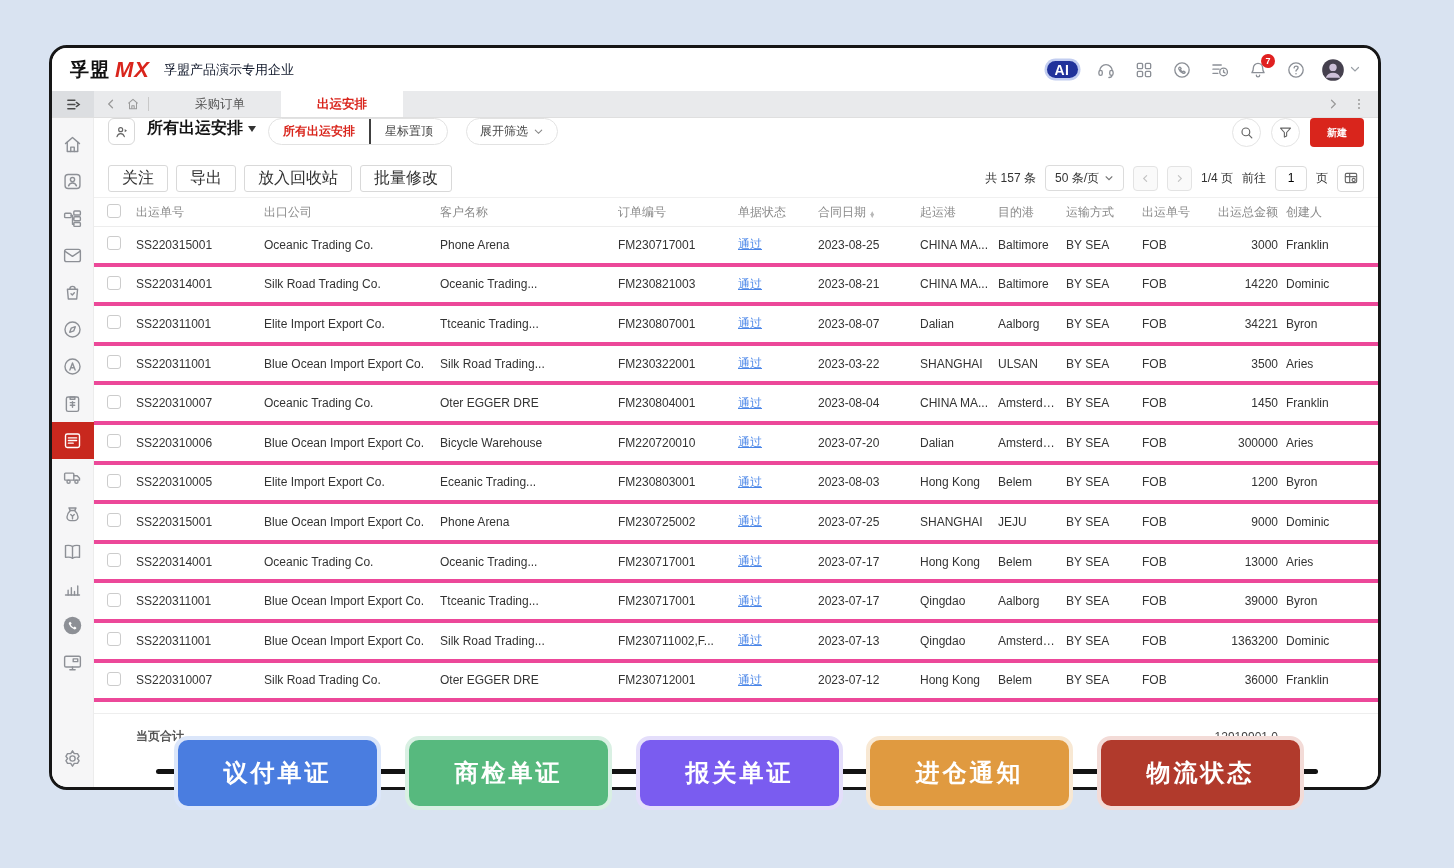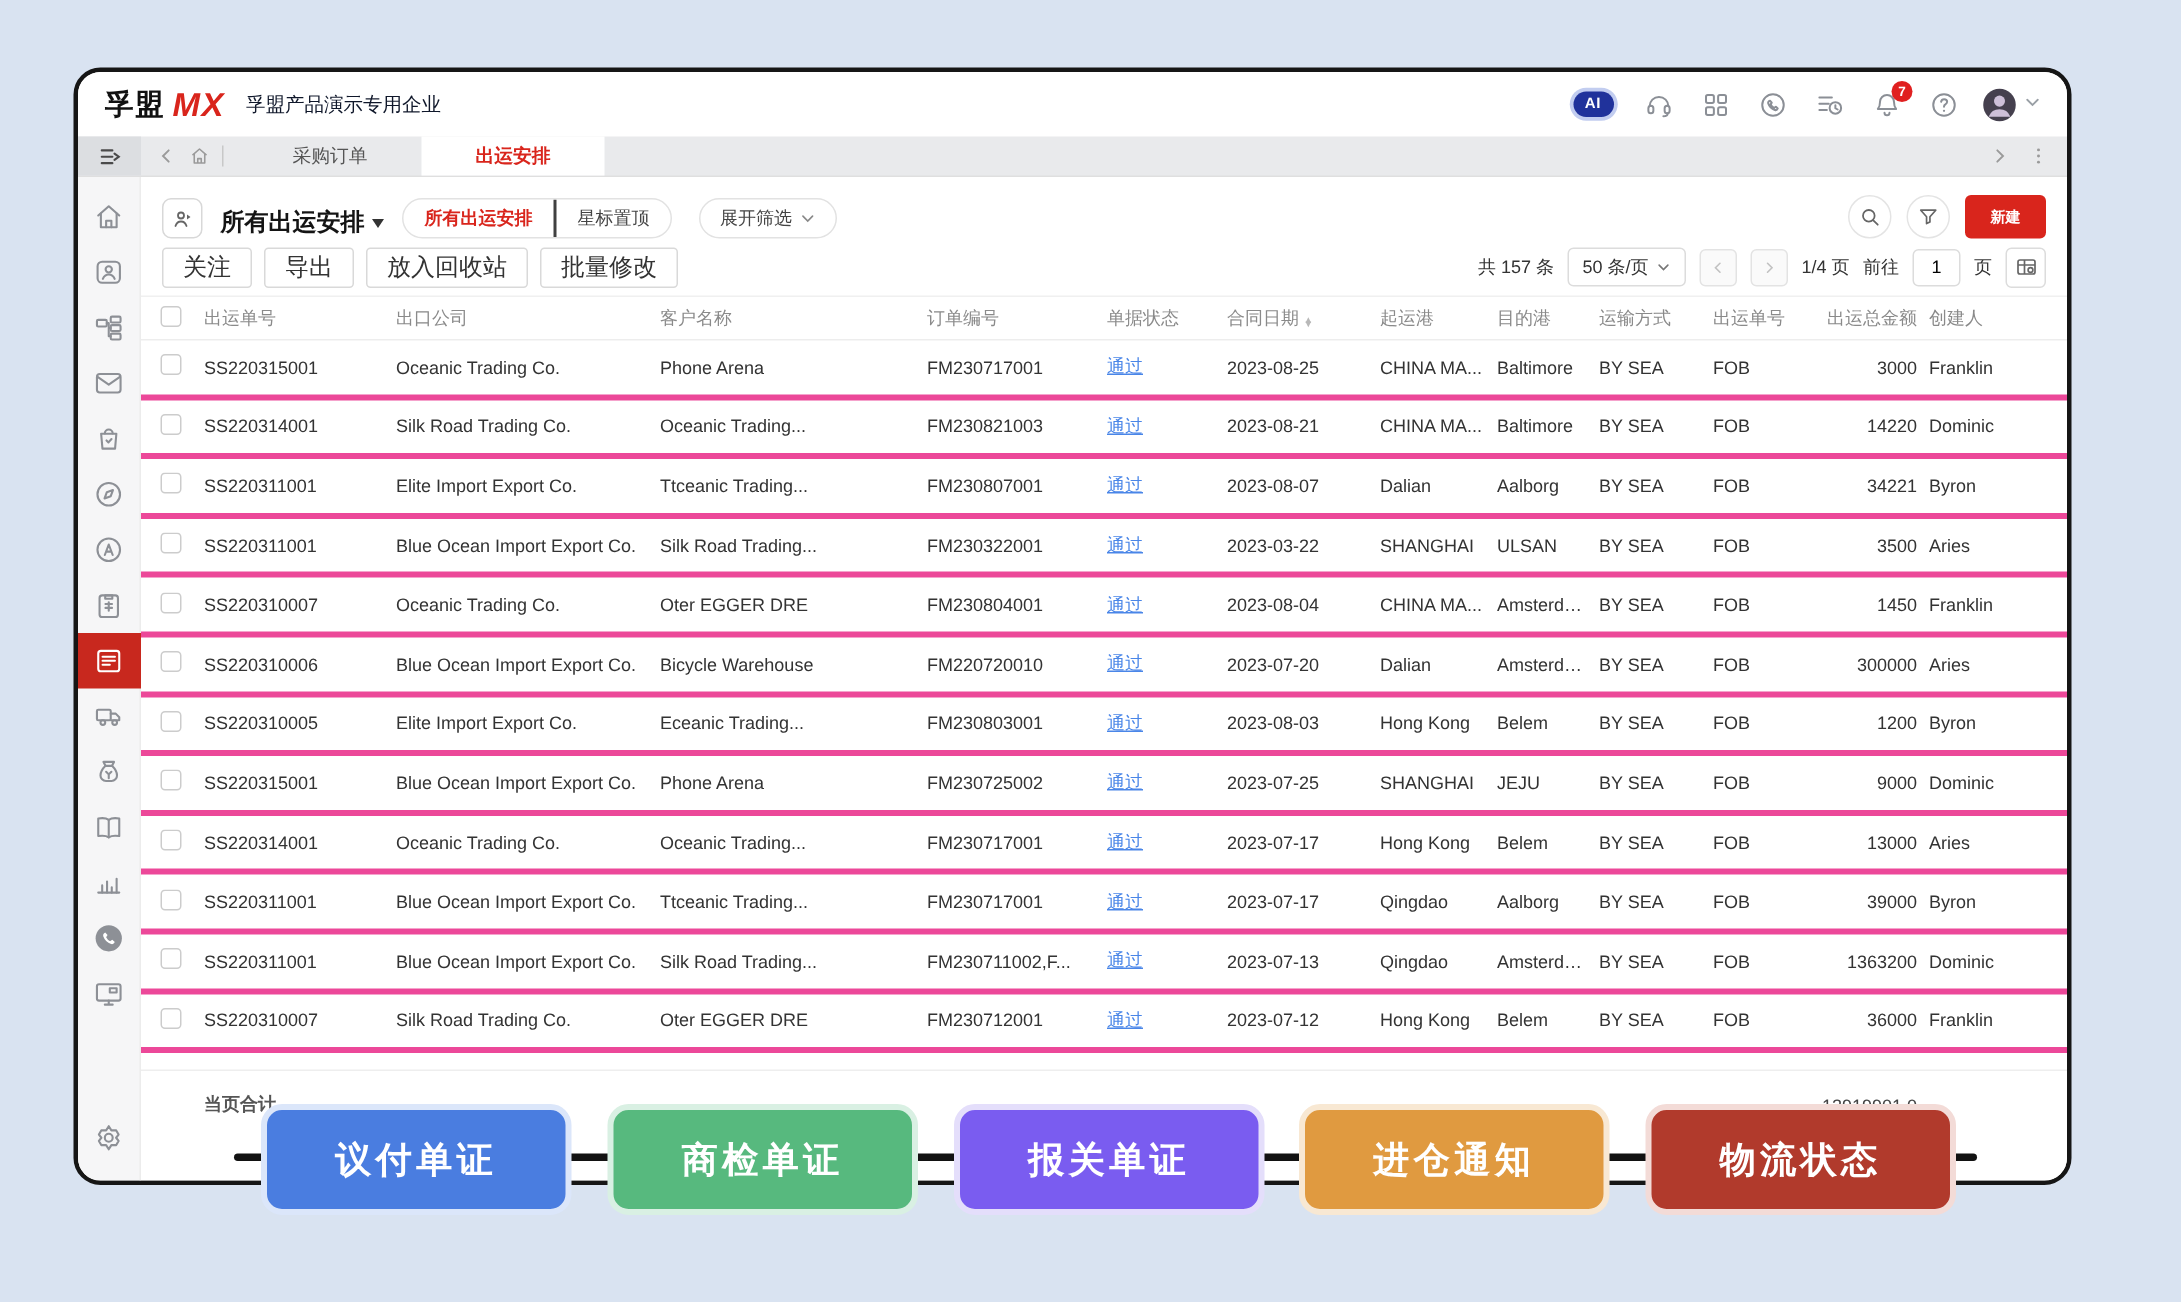--- a/index.html
+++ b/index.html
@@ -10,21 +10,21 @@
             border:3px solid #161616; border-radius:18px; overflow:hidden; display:flex; flex-direction:column; }
 
   
   .app-header { height:43px; display:flex; align-items:center; padding:0 16px 0 18px; background:#fff; flex:0 0 auto; }
   .logo-cn { font-size:19px; font-weight:700; color:#111; letter-spacing:1px; }
   .logo-mx { font-size:22px; font-weight:800; color:#d9251c; margin-left:5px; letter-spacing:1px; font-style:italic; }
   .company { margin-left:14px; font-size:13px; color:#0f172a; }
   .topbar-icons { margin-left:auto; display:flex; align-items:center; gap:6px; }
   .tb-icon { width:32px; height:32px; display:flex; align-items:center; justify-content:center; position:relative; color:#8b8f96; cursor:pointer; }
   .tb-icon svg { width:20px; height:20px; }
-  .ai-pill { background:#20329b; color:#fff; font-size:10px; font-weight:800; height:17px; padding:0 8px; border-radius:9px;
+  .ai-pill { background:#20329b; color:#fff; font-size:14px; font-weight:800; height:17px; padding:0 8px; border-radius:9px;
              display:flex; align-items:center; box-shadow:0 0 0 2.5px #c2cdf0; letter-spacing:0.5px; }
   .badge { position:absolute; top:0px; right:-1px; background:#e02020; color:#fff; font-size:9px; min-width:14px; height:14px;
            border-radius:8px; display:flex; align-items:center; justify-content:center; font-weight:700; padding:0 3px; }
   .avatar-wrap { display:flex; align-items:center; gap:3px; }
   .avatar-wrap svg.av { width:26px; height:26px; }
   .chev { color:#9aa0a6; }
   .chev svg { width:12px; height:12px; }
 
   
   .tab-strip { height:27px; background:#e9eaec; display:flex; align-items:stretch; flex:0 0 auto; border-bottom:1px solid #dfdfdf; }
@@ -43,21 +43,21 @@
   .sidebar { width:42px; background:#f6f6f7; border-right:1px solid #ececec; display:flex; flex-direction:column; align-items:center;
              padding:8px 0 10px; flex:0 0 auto; }
   .sb-item { width:42px; height:37px; display:flex; align-items:center; justify-content:center; color:#8d9096; cursor:pointer; }
   .sb-item svg { width:21px; height:21px; }
   .sb-item.active { background:#c8281e; color:#fff; }
   .sb-item.push { margin-top:auto; }
 
   .main { flex:1; display:flex; flex-direction:column; min-width:0; background:#fff; }
 
   
-  .filter-row { height:41px; display:flex; align-items:flex-end; padding:0 14px; gap:12px; flex:0 0 auto; }
+  .filter-row { height:41px; display:flex; align-items:flex-start; padding:0 14px; gap:12px; flex:0 0 auto; }
   .icon-btn-square { width:27px; height:27px; border:1px solid #d8d8d8; border-radius:6px; display:flex; align-items:center;
                      justify-content:center; color:#666; background:#fff; cursor:pointer; }
   .icon-btn-square svg { width:16px; height:16px; }
   .view-title { font-size:16px; font-weight:700; color:#141414; display:flex; align-items:center; gap:5px; cursor:pointer; }
   .caret-dn { width:0; height:0; border-left:4.5px solid transparent; border-right:4.5px solid transparent; border-top:6px solid #333; }
   .segmented { display:flex; border:1px solid #e2e2e2; border-radius:14px; overflow:hidden; height:27px; background:#fff; }
   .seg { padding:0 14px; display:flex; align-items:center; font-size:12px; color:#444; cursor:pointer; }
   .seg.active { color:#d9251c; font-weight:600; }
   .seg + .seg { border-left:2px solid #404040; }
   .pill { height:27px; border:1px solid #e2e2e2; border-radius:14px; padding:0 13px; display:flex; align-items:center; gap:5px;

